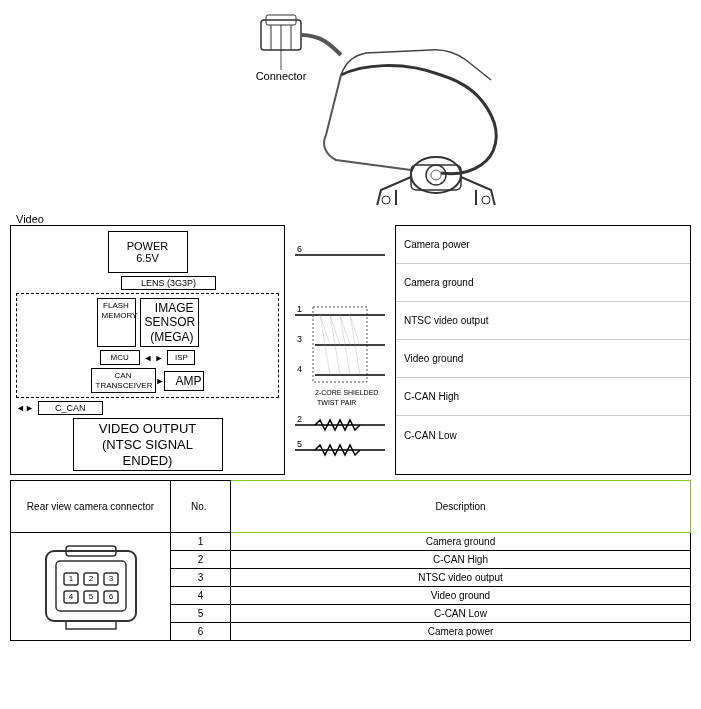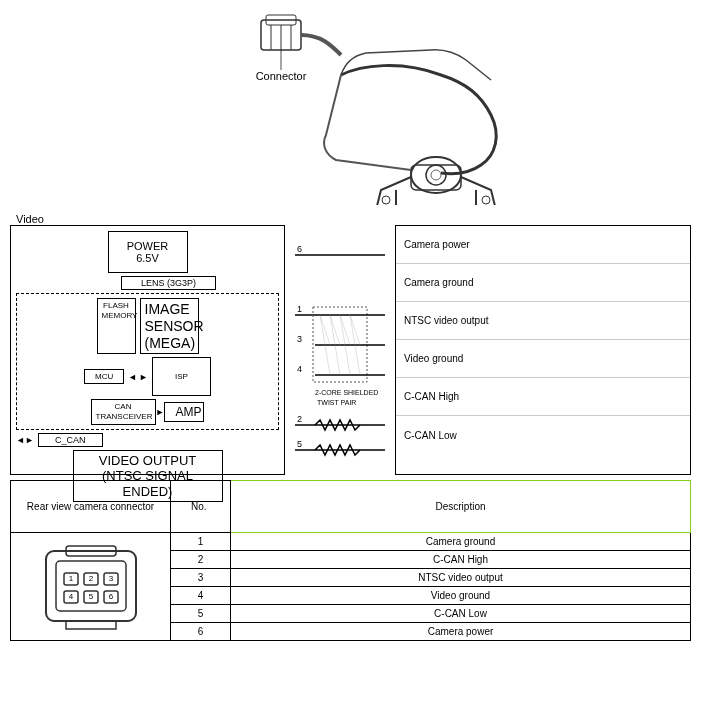--- a/index.html
+++ b/index.html
@@ -82,30 +82,30 @@
     <div style="display:flex; justify-content:center; margin-bottom:3px;">
       <div style="border:1px solid #000; padding:1px 8px; font-size:9px; text-align:center; width:95px;margin-left:42px;">
         <span>LENS (3G3P)</span>
       </div>
     </div>
 
     <div style="border:1px dashed #000; padding:4px; margin-bottom:3px;">
 
       <div style="display:flex; gap:4px; margin-bottom:3px; justify-content:center;">
         <div style="border:1px solid #000; padding:2px 4px; font-size:8px; text-align:center; width:39px; line-height:1.2;">FLASH<br>MEMORY</div>
-        <div style="border:1px solid #000; padding:2px 4px; font-size:14px; text-align:left; width:59px; line-height:1.2;">IMAGE SENSOR<br>(MEGA)</div>
+        <div style="border:1px solid #000; padding:2px 4px; font-size:12px; text-align:right; width:59px; line-height:1.2;">IMAGE SENSOR<br>(MEGA)</div>
       </div>
 
       <div style="display:flex; gap:4px; margin-bottom:3px; justify-content:center; align-items:center;">
         <div style="border:1px solid #000; padding:2px 4px; font-size:8px; text-align:center; width:40px;">MCU</div>
         <div style="font-size:9px; display:flex; gap:2px; align-items:center;">
           <span>◄</span>
             <span>►</span>
         </div>
-        <div style="border:1px solid #000; padding:14px 4px; font-size:8px; text-align:center; width:59px;">ISP</div>
+        <div style="border:1px solid #000; padding:2px 4px; font-size:8px; text-align:center; width:28px;">ISP</div>
       </div>
 
       <div style="display:flex; justify-content:center; align-items:center;">
         <div style="border:1px solid #000; padding:2px 4px; font-size:8px; text-align:center; width:65px; line-height:1.2;">CAN<br>TRANSCEIVER</div>
         <div style="font-size:9px;">
           <span>►</span>
         </div>
         <div style="border:1px solid #000; padding:2px 10px; font-size:12px; text-align:center; width:40px;">AMP</div>
       </div>
     </div>

